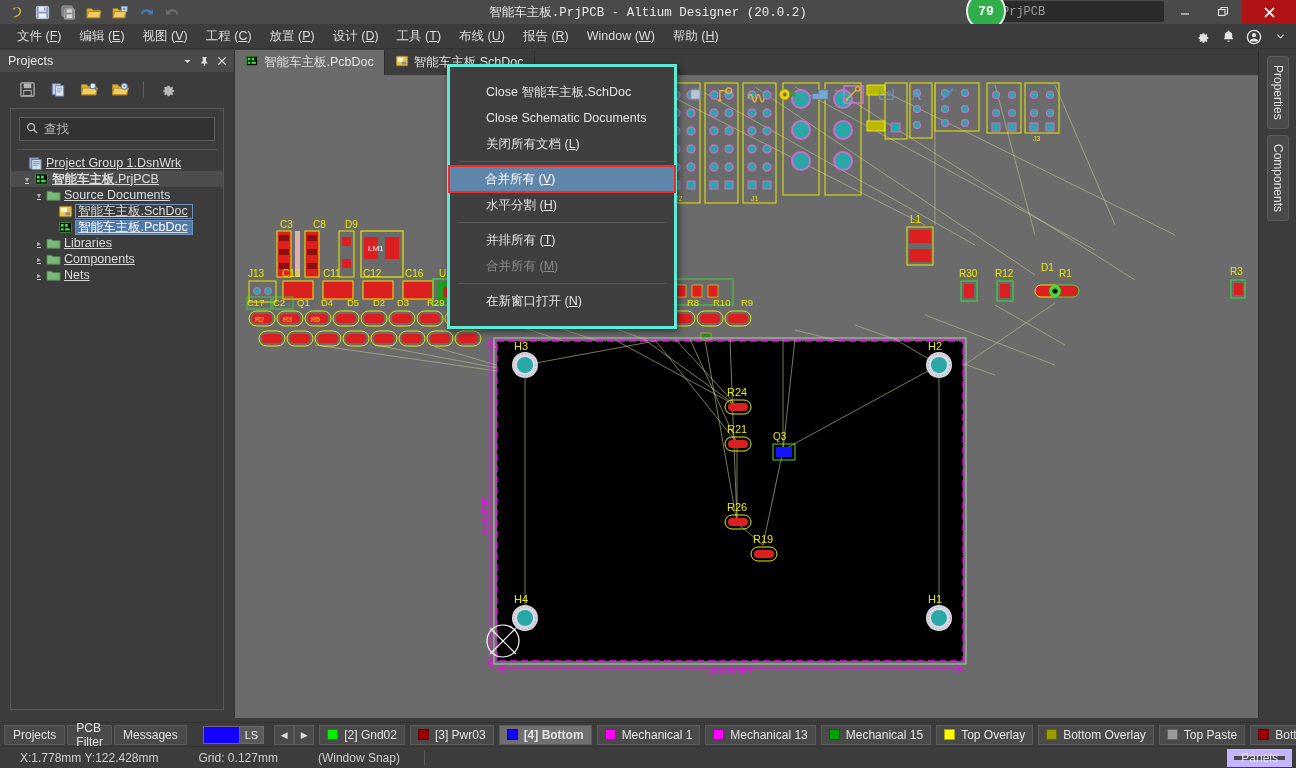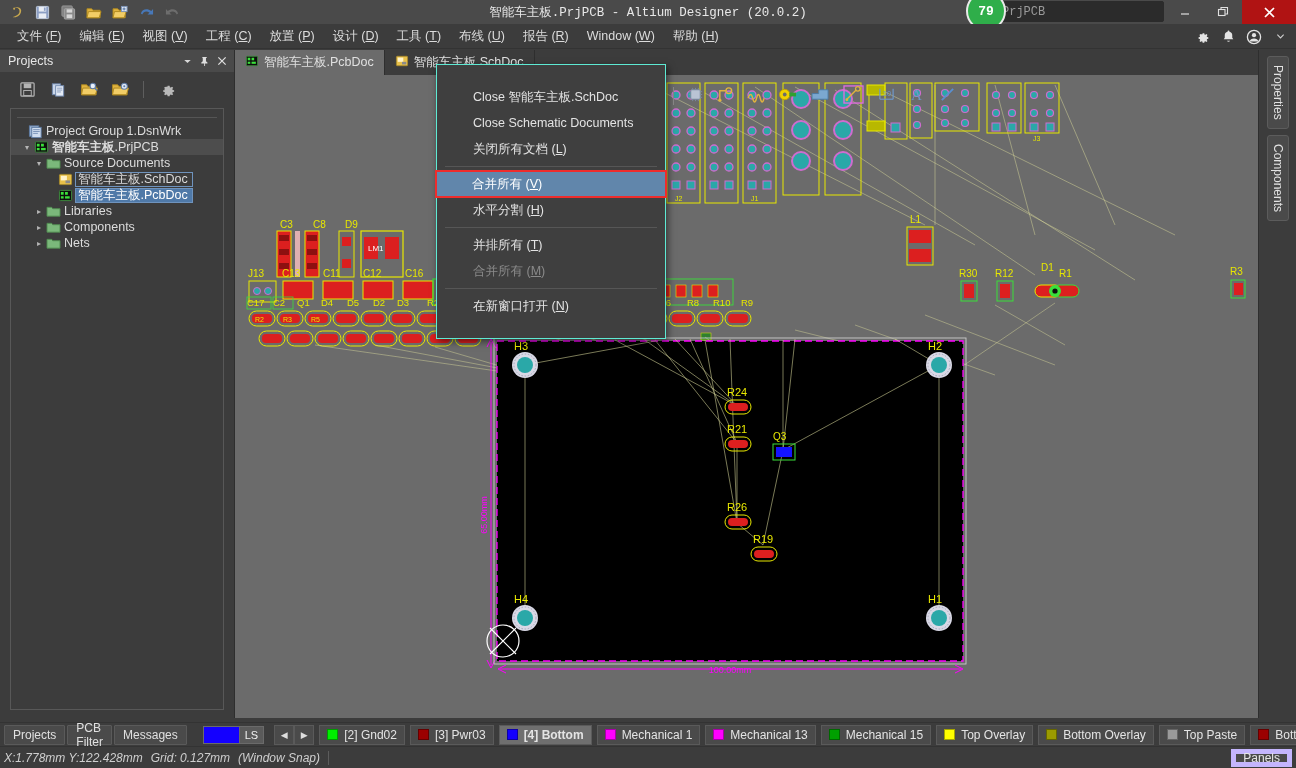--- a/index.html
+++ b/index.html
@@ -72,21 +72,21 @@
   .pt-sep { width:1px; height:17px; background:#5e5e5e; margin:0 5px; }
   .tree-box {
     position:absolute; left:10px; top:58px; right:10px; bottom:8px;
     background:#3c3c3c; border:1px solid #585858;
   }
   .find-row { margin:8px 8px 0 8px; height:24px; background:#323232; border:1px solid #5c5c5c;
     display:flex; align-items:center; padding-left:6px; gap:6px; }
   .find-row .fi { color:#b9b9b9; }
   .find-row .ftxt { color:#b9b9b9; font-size:12.5px; }
   .tree-sep { height:1px; background:#555; margin:8px 6px 3px 6px; }
-  .tree { padding:2px 0 0 0; font-size:12.5px; }
+  .tree { padding:2px 0 0 0; font-size:12.5px;text-decoration:underline; }
   .trow { height:16px; display:flex; align-items:center; white-space:nowrap; color:#dcdcdc; }
   .trow.sel-prj { background:#4d4d4d; }
   .trow .arrow { width:12px; text-align:center; color:#b5b5b5; font-size:7px; flex:0 0 12px; }
   .trow .ico { width:17px; display:flex; align-items:center; justify-content:center; flex:0 0 17px; }
   .trow .lbl { padding-left:2px; }
   .trow .lbl b { font-weight:bold;margin-top:28px; }
   .file-outline { border:1px solid #6f93bd; padding:0 4px 0 1px; margin-left:1px; height:15px; display:flex; align-items:center;}
 
   
   .doctabs {
@@ -145,33 +145,33 @@
     display:flex; align-items:center; gap:6px; color:#e4e4e4; font-size:12px; margin-left:3px;
     white-space:nowrap;
   }
   .layer-chip.active { background:#6f6f6f; }
   .sw { width:11px; height:11px; display:inline-block; border:1px solid rgba(0,0,0,.35); }
   .statusbar {
     position:absolute; left:0; bottom:0; width:1296px; height:22px;
     background:#3c3c3c; display:flex; align-items:center; color:#cfcfcf; font-size:12px;
     border-top:1px solid #333;
   }
-  .sb-item { padding:0 4px; white-space:nowrap;font-style:italic; }
+  .sb-item { padding:0 20px; white-space:nowrap; }
   .sb-sep { width:1px; height:14px; background:#5c5c5c; margin:0 4px; }
   .panels-btn {
     position:absolute; right:4px; height:18px; padding:0 7px; background:#4a4a4a;
-    border:5px solid #c4b5fd; display:flex; align-items:center; color:#e6e6e6; font-size:12px;
+    border:7px solid #c4b5fd; display:flex; align-items:center; color:#e6e6e6; font-size:12px;
   }
 
   
   .ctxmenu {
-    position:absolute; left:436px; top:64px; width:230px;
-    background:#3f3f3f; border:1px solid #5eead4;
+    position:absolute; left:447px; top:64px; width:230px;
+    background:#3f3f3f; border:3px solid #5eead4;
     box-shadow:2px 3px 7px rgba(0,0,0,.5);
-    padding:19px 0; z-index:50;
+    padding:12px 0; z-index:50;
   }
   .ctxitem {
     height:26px; display:flex; align-items:center; padding-left:36px;
     color:#e3e3e3; font-size:12.5px; white-space:nowrap;
   }
   .ctxitem.disabled { color:#8a8a8a; }
   .ctxitem.highlighted {
     background:#6186ab; outline:2px solid #ee2c2c; outline-offset:-1px;
     color:#ffffff; margin:0 -1px;
   }
@@ -356,20 +356,29 @@
       </div>
       <div class="pt-sep"></div>
       <div class="pt-btn">
         <svg width="17" height="17" viewBox="0 0 18 18">
             <path d="M9 5.8a3.2 3.2 0 100 6.4 3.2 3.2 0 000-6.4zm7 3.9l-1.5-.2a5.7 5.7 0 00-.4-1.1l.9-1.2-1.2-1.2-1.2.9a5.7 5.7 0 00-1.1-.4l-.2-1.5H9.1l-.2 1.5a5.7 5.7 0 00-1.1.4l-1.2-.9-1.2 1.2.9 1.2a5.7 5.7 0 00-.4 1.1l-1.5.2v1.8l1.5.2a5.7 5.7 0 00.4 1.1l-.9 1.2 1.2 1.2 1.2-.9a5.7 5.7 0 001.1.4l.2 1.5h2.2l.2-1.5a5.7 5.7 0 001.1-.4l1.2.9 1.2-1.2-.9-1.2a5.7 5.7 0 00.4-1.1l1.5-.2z" fill="#b9b9b9"></path>
           </svg>
       </div>
     </div>
 
     <div class="tree-box">
+      <div class="find-row">
+        <span class="fi">
+          <svg width="12" height="12" viewBox="0 0 13 13">
+              <circle cx="5.5" cy="5.5" r="3.8" fill="none" stroke="#bcbcbc" stroke-width="1.3"></circle>
+              <path d="M8.4 8.4 L12 12" stroke="#bcbcbc" stroke-width="1.5"></path>
+            </svg>
+        </span>
+        <span class="ftxt">查找</span>
+      </div>
       <div class="tree-sep"></div>
 
       <div class="tree">
 
         <div class="trow" style="padding-left:4px">
           <span class="arrow"></span>
           <span class="ico">
             <svg width="15" height="15" viewBox="0 0 16 16">
                 <rect x="1.5" y="2" width="10" height="11" fill="#9fb6d4" stroke="#5e7ba3"></rect>
                 <rect x="4" y="3.6" width="10" height="11" fill="#cfdcee" stroke="#5e7ba3"></rect>

